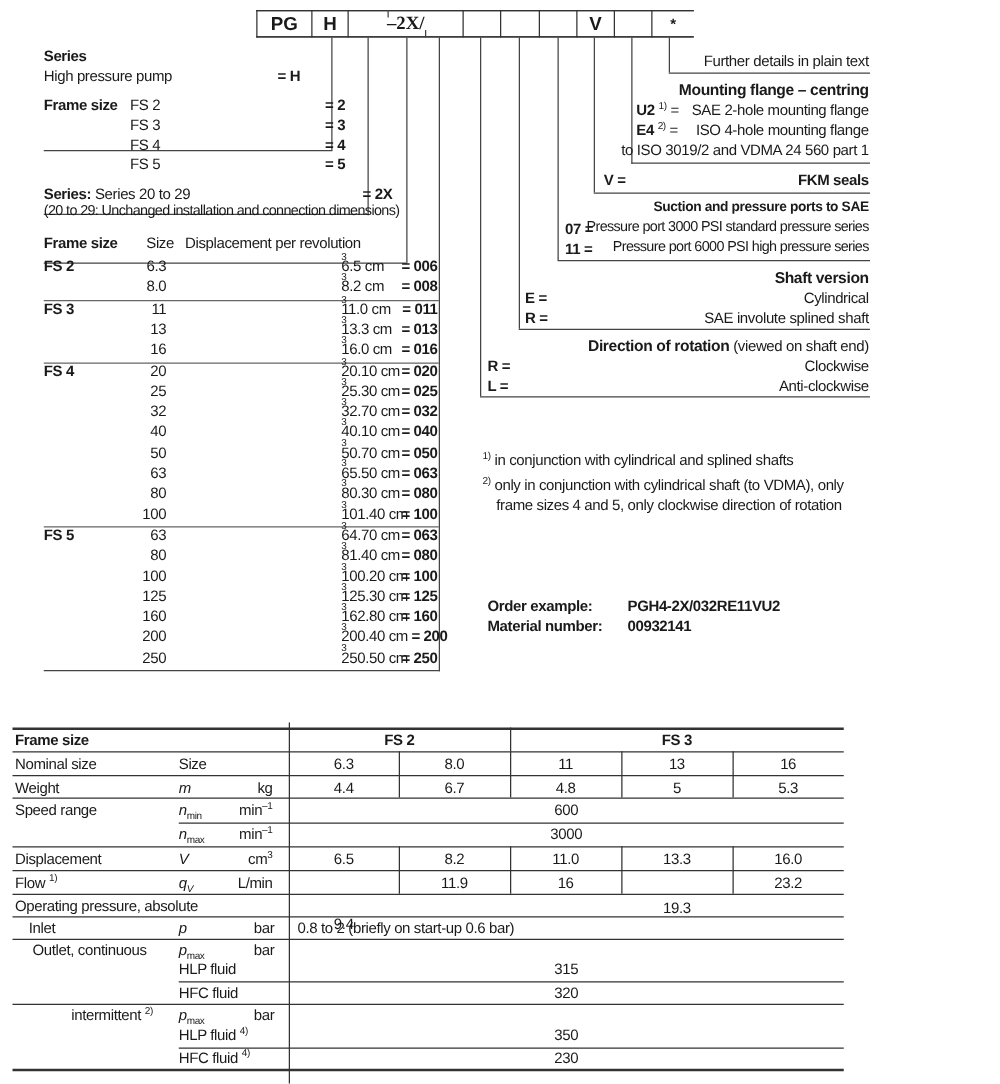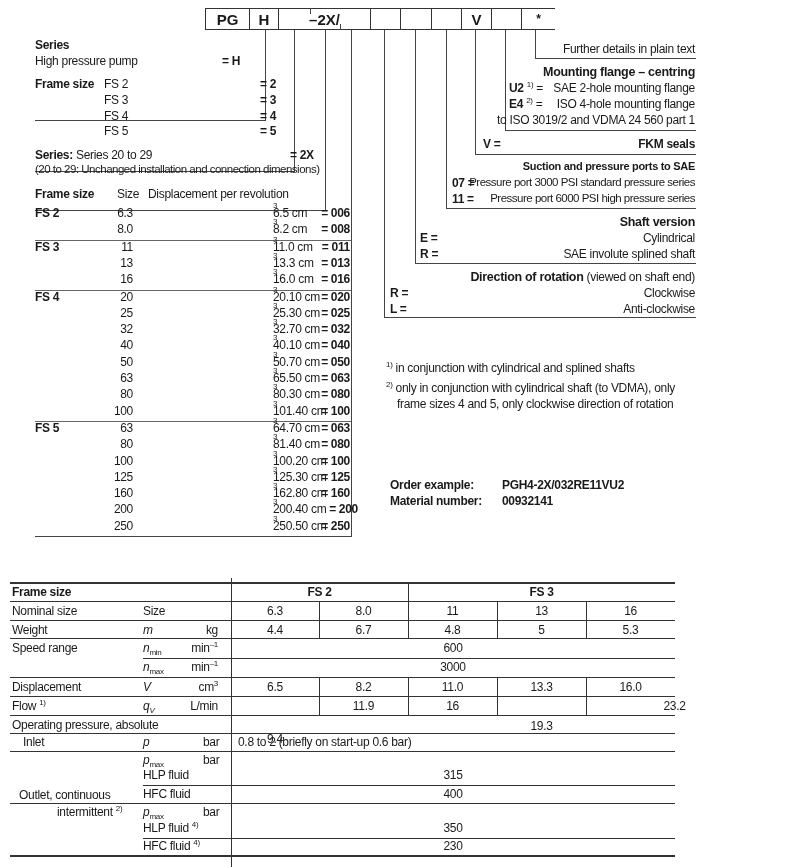--- a/index.html
+++ b/index.html
@@ -29,21 +29,21 @@
   .it { font-style:italic; }
 </style>
 </head>
 <body>
 
 <div>
   <div class="topline"></div>
   <div class="botline"></div>
   <div class="code-box" style="left:205px;width:44px;">PG</div>
   <div class="code-box" style="left:249px;width:29px;">H</div>
-  <div class="code-box" style="left:278px;width:92px;">–2X/</div>
+  <div class="code-box" style="left:278px;width:92px;font-family:Liberation Serif, serif;">–2X/</div>
   <div class="code-box" style="left:370px;width:30px;"></div>
   <div class="code-box" style="left:400px;width:31px;"></div>
   <div class="code-box" style="left:431px;width:30px;"></div>
   <div class="code-box" style="left:461px;width:30px;">V</div>
   <div class="code-box" style="left:491px;width:30px;"></div>
   <div class="code-box" style="left:521px;width:34px;font-size:12px;">*</div>
 
   <div class="vl" style="left:310px;top:8px;height:6px;"></div>
   <div class="vl" style="left:340px;top:24px;height:6px;"></div>
 </div>
@@ -396,40 +396,40 @@
   </div>
 
   <div>
     <div class="cell" style="left:12px;top:699px;"><span>Flow</span> <span class="sup">1)</span></div>
     <div class="cell it" style="left:143px;top:699px;"><span>q</span><span class="sub">V</span></div>
     <div class="cell r" style="right:582px;top:699px;">L/min</div>
     <div class="cell c" style="left:231px;width:88px;top:699px;margin-top:33px;">9.4</div>
     <div class="cell c" style="left:319px;width:89px;top:699px;">11.9</div>
     <div class="cell c" style="left:408px;width:89px;top:699px;">16</div>
     <div class="cell c" style="left:497px;width:89px;top:699px;margin-top:20px;">19.3</div>
-    <div class="cell c" style="left:586px;width:89px;top:699px;padding-left:44px;">23.2</div>
+    <div class="cell c" style="left:586px;width:89px;top:699px;">23.2</div>
   </div>
 
   <div class="cell" style="left:12px;top:718px;">Operating pressure, absolute</div>
 
   <div>
     <div class="cell" style="left:23px;top:735px;">Inlet</div>
     <div class="cell it" style="left:143px;top:735px;">p</div>
     <div class="cell" style="left:203px;top:735px;">bar</div>
     <div class="cell" style="left:238px;top:735px;">0.8 to 2 (briefly on start-up 0.6 bar)</div>
   </div>
 
   <div>
-    <div class="cell" style="left:19px;top:753px;margin-top:35px;">Outlet, continuous</div>
+    <div class="cell" style="left:26px;top:753px;">Outlet, continuous</div>
     <div class="cell it" style="left:143px;top:753px;"><span>p</span><span class="sub" style="font-style:normal;">max</span></div>
     <div class="cell" style="left:203px;top:753px;">bar</div>
     <div class="cell" style="left:143px;top:768px;">HLP fluid</div>
     <div class="cell c" style="left:231px;width:444px;top:768px;">315</div>
     <div class="cell" style="left:143px;top:787px;">HFC fluid</div>
-    <div class="cell c" style="left:231px;width:444px;top:787px;">400</div>
+    <div class="cell c" style="left:231px;width:444px;top:787px;">320</div>
   </div>
 
   <div>
     <div class="cell" style="left:57px;top:805px;"><span>intermittent</span> <span class="sup">2)</span></div>
     <div class="cell it" style="left:143px;top:805px;"><span>p</span><span class="sub" style="font-style:normal;">max</span></div>
     <div class="cell" style="left:203px;top:805px;">bar</div>
     <div class="cell" style="left:143px;top:821px;"><span>HLP fluid</span> <span class="sup">4)</span></div>
     <div class="cell c" style="left:231px;width:444px;top:821px;">350</div>
     <div class="cell" style="left:143px;top:839px;"><span>HFC fluid</span> <span class="sup">4)</span></div>
     <div class="cell c" style="left:231px;width:444px;top:839px;">230</div>

